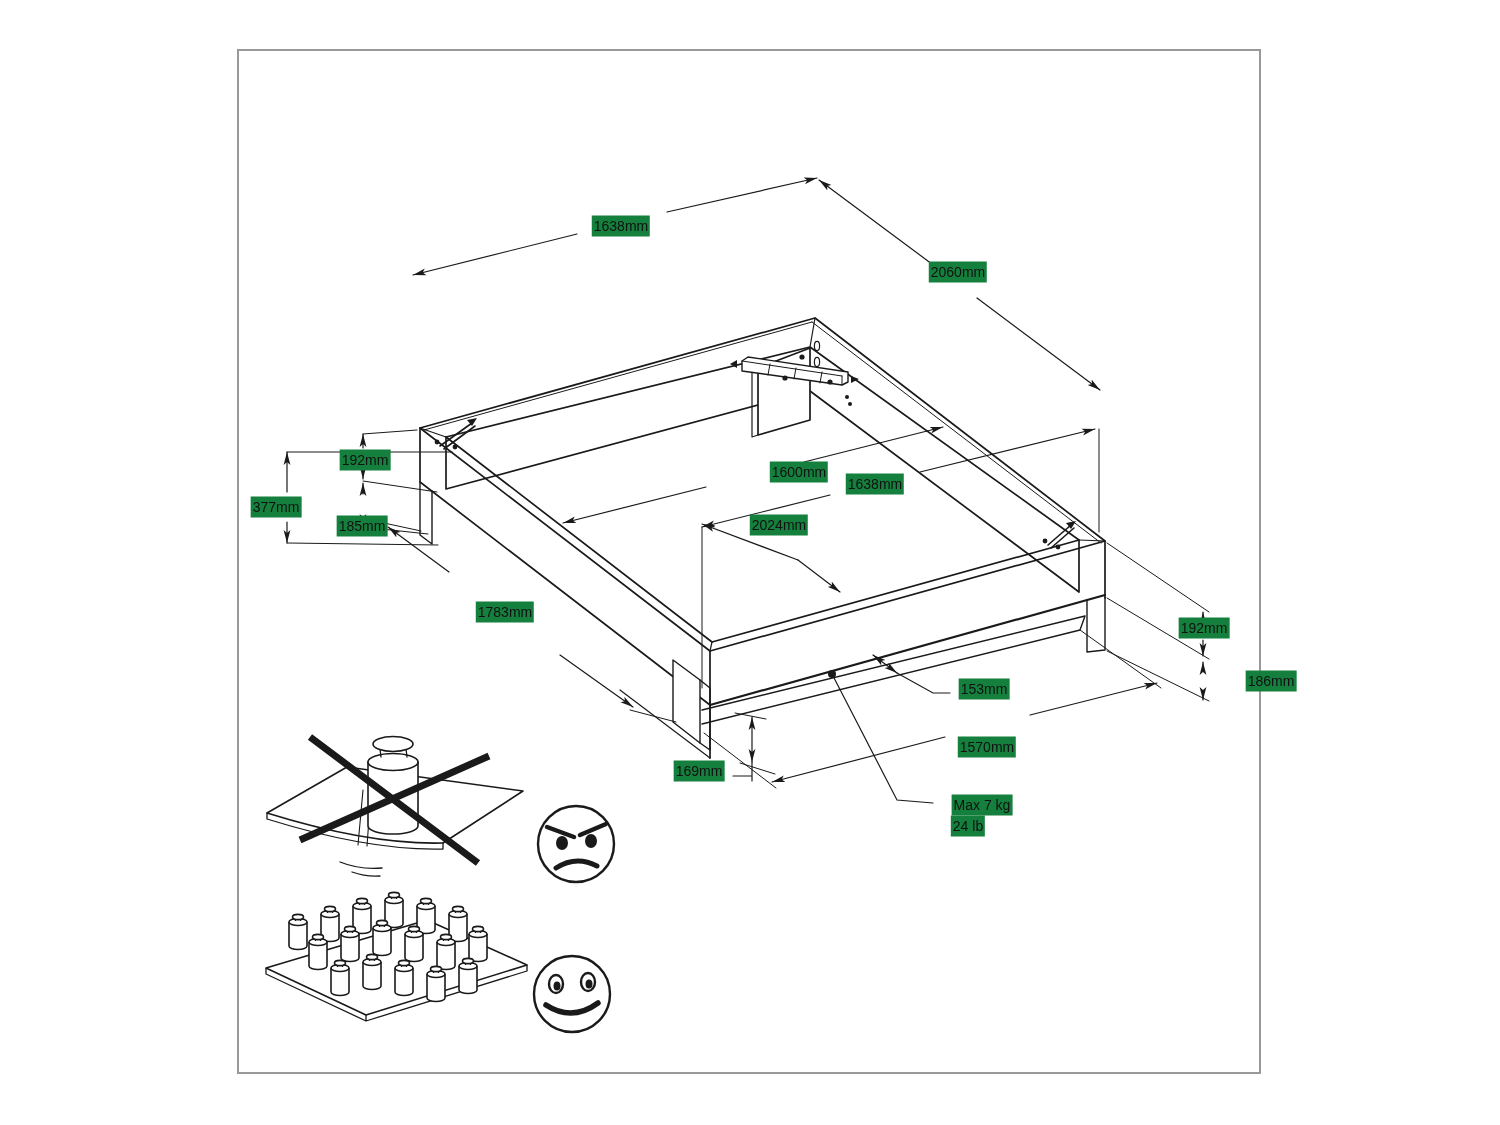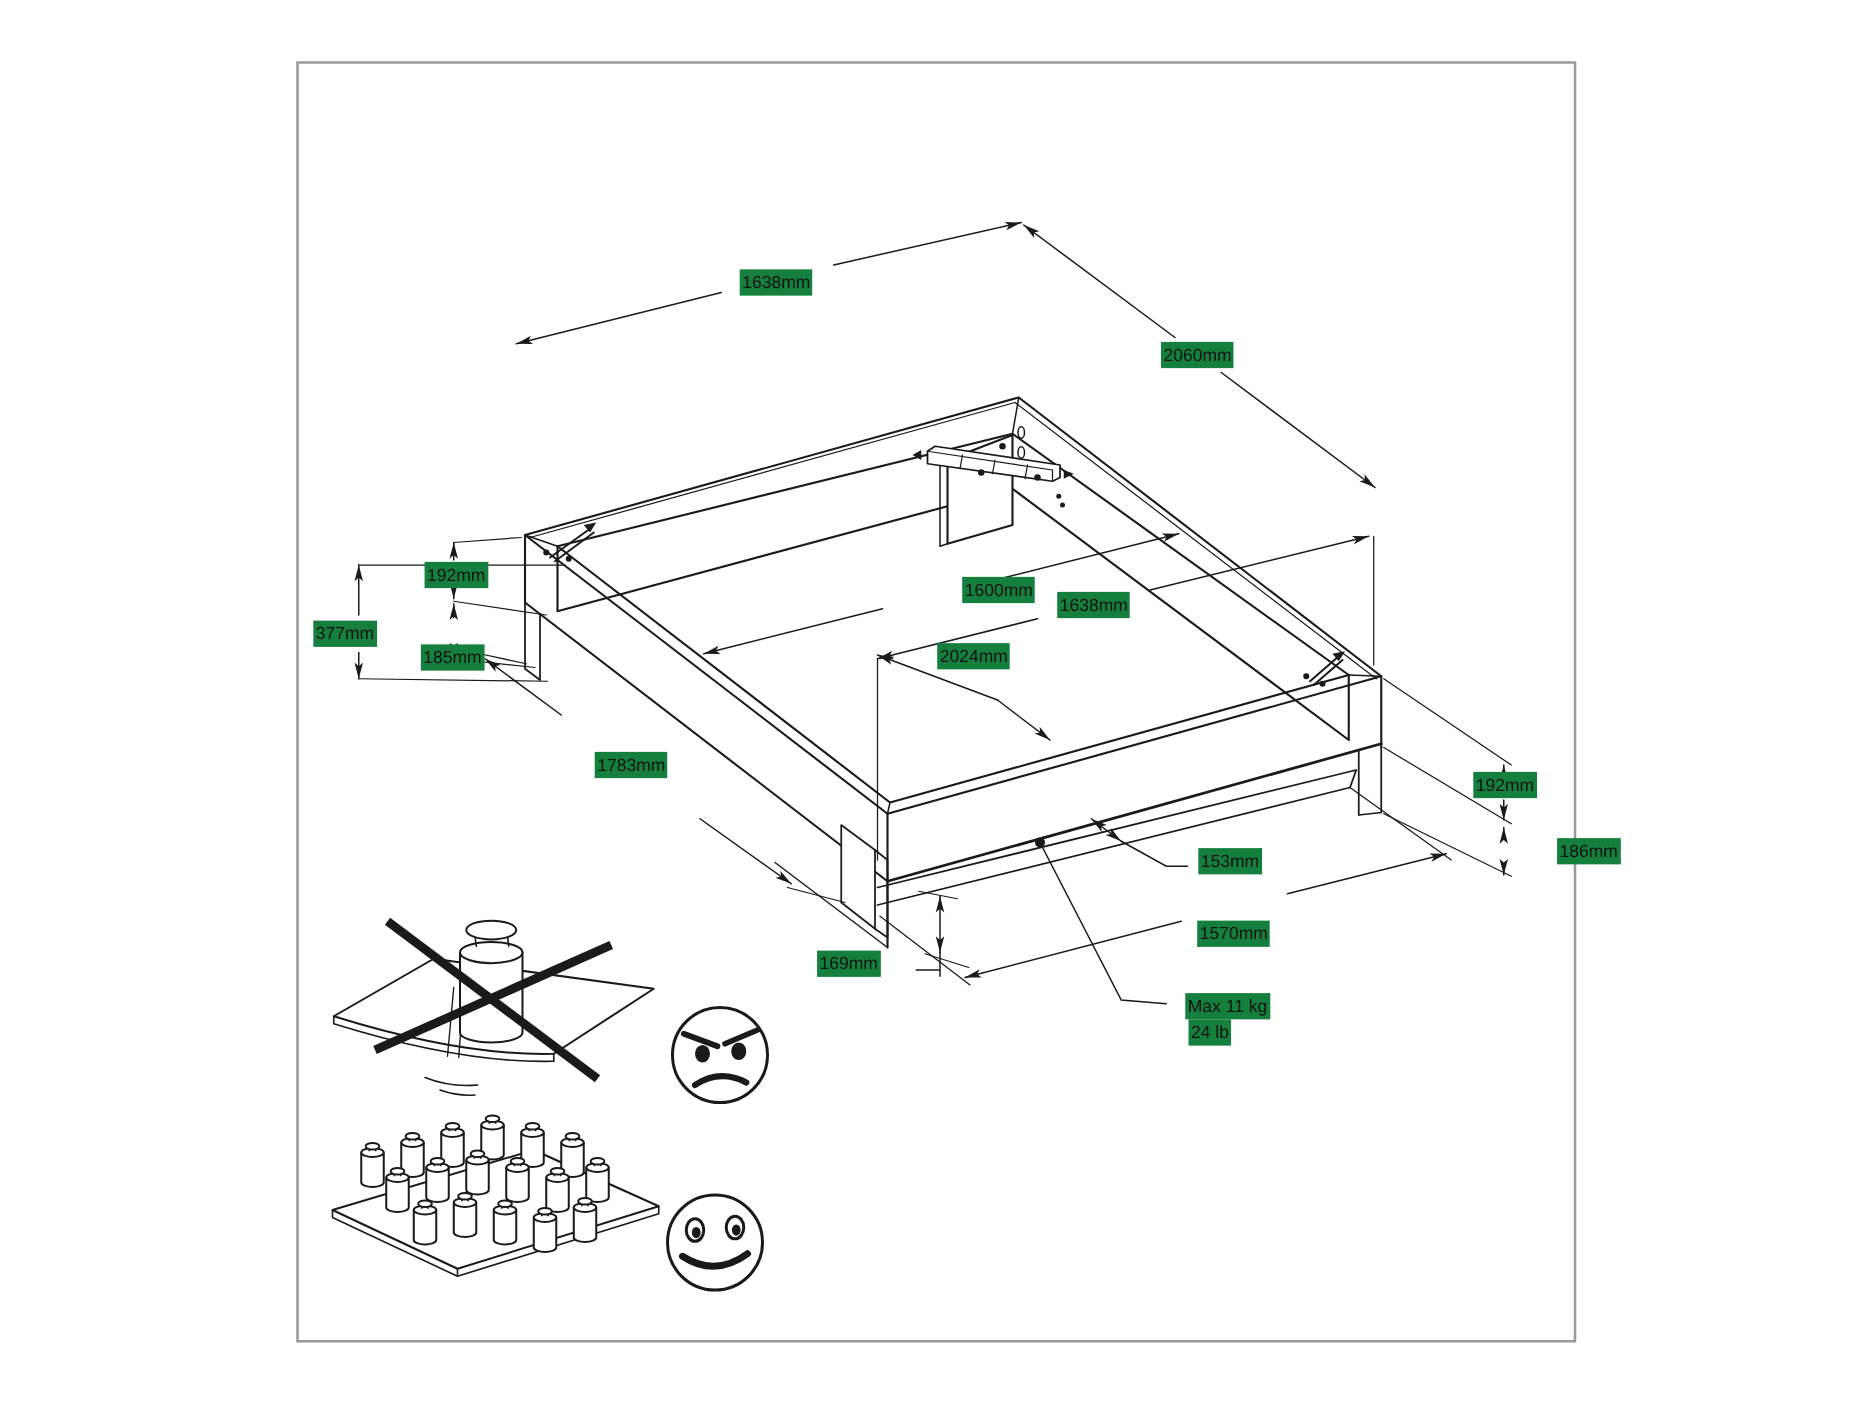--- a/index.html
+++ b/index.html
@@ -222,28 +222,28 @@
       <circle cx="572" cy="994" r="38" fill="#fff"></circle>
       <ellipse cx="556" cy="984" rx="7" ry="9" fill="#fff"></ellipse>
       <ellipse cx="588" cy="982" rx="7" ry="9" fill="#fff"></ellipse>
       <ellipse cx="557" cy="986" rx="3.5" ry="4.5" fill="currentColor" stroke="none"></ellipse>
       <ellipse cx="589" cy="984" rx="3.5" ry="4.5" fill="currentColor" stroke="none"></ellipse>
       <path d="M546,1005 Q572,1022 598,1003" stroke-width="5.5"></path>
     </g>
   </svg>
 
   <div class="dim" style="left:621px;top:226px">1638mm</div>
-  <div class="dim" style="left:958px;top:284px">2060mm</div>
+  <div class="dim" style="left:958px;top:272px">2060mm</div>
   <div class="dim" style="left:276px;top:507px">377mm</div>
   <div class="dim" style="left:365px;top:460px">192mm</div>
   <div class="dim" style="left:362px;top:526px">185mm</div>
   <div class="dim" style="left:799px;top:472px">1600mm</div>
   <div class="dim" style="left:875px;top:484px">1638mm</div>
   <div class="dim" style="left:779px;top:525px">2024mm</div>
   <div class="dim" style="left:505px;top:612px">1783mm</div>
   <div class="dim" style="left:1204px;top:628px">192mm</div>
   <div class="dim" style="left:1271px;top:681px">186mm</div>
   <div class="dim" style="left:984px;top:689px">153mm</div>
   <div class="dim" style="left:987px;top:747px">1570mm</div>
-  <div class="dim" style="left:679px;top:771px">169mm</div>
-  <div class="dim" style="left:982px;top:805px">Max 11 kg</div>
+  <div class="dim" style="left:699px;top:771px">169mm</div>
+  <div class="dim" style="left:982px;top:805px">Max 7 kg</div>
   <div class="dim" style="left:968px;top:826px">24 lb</div>
 </div>
 
 </body></html>

